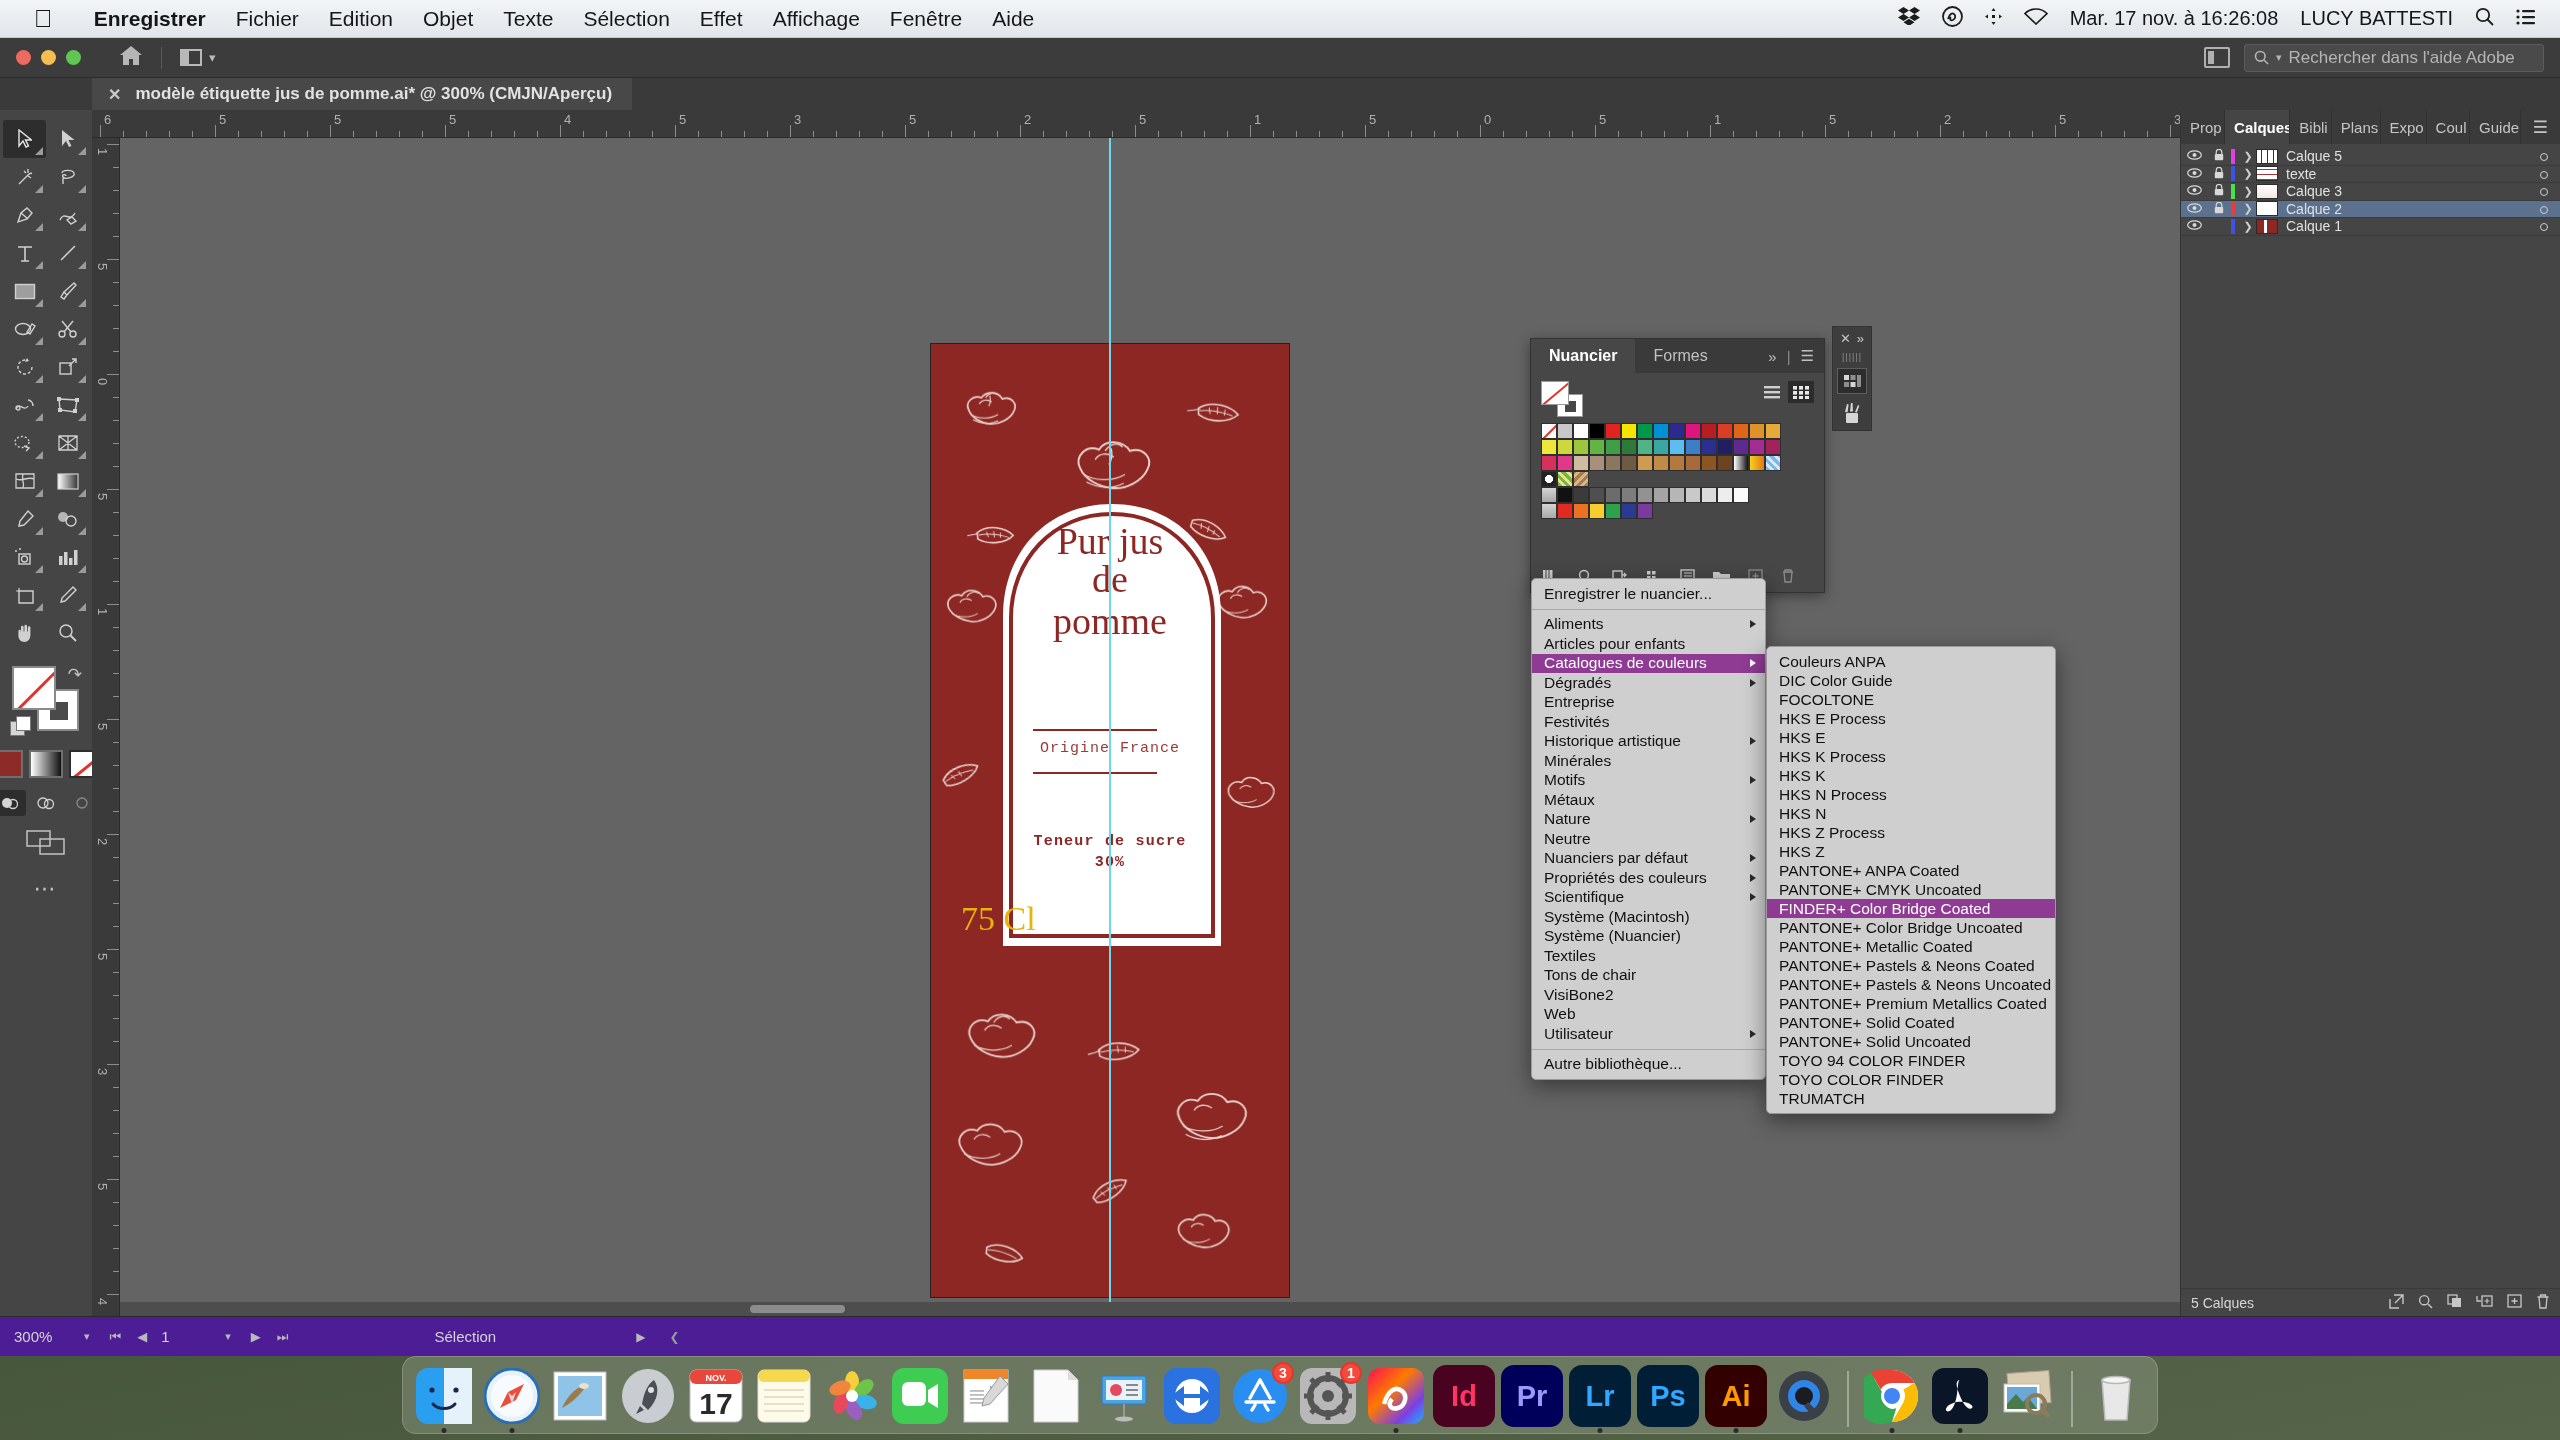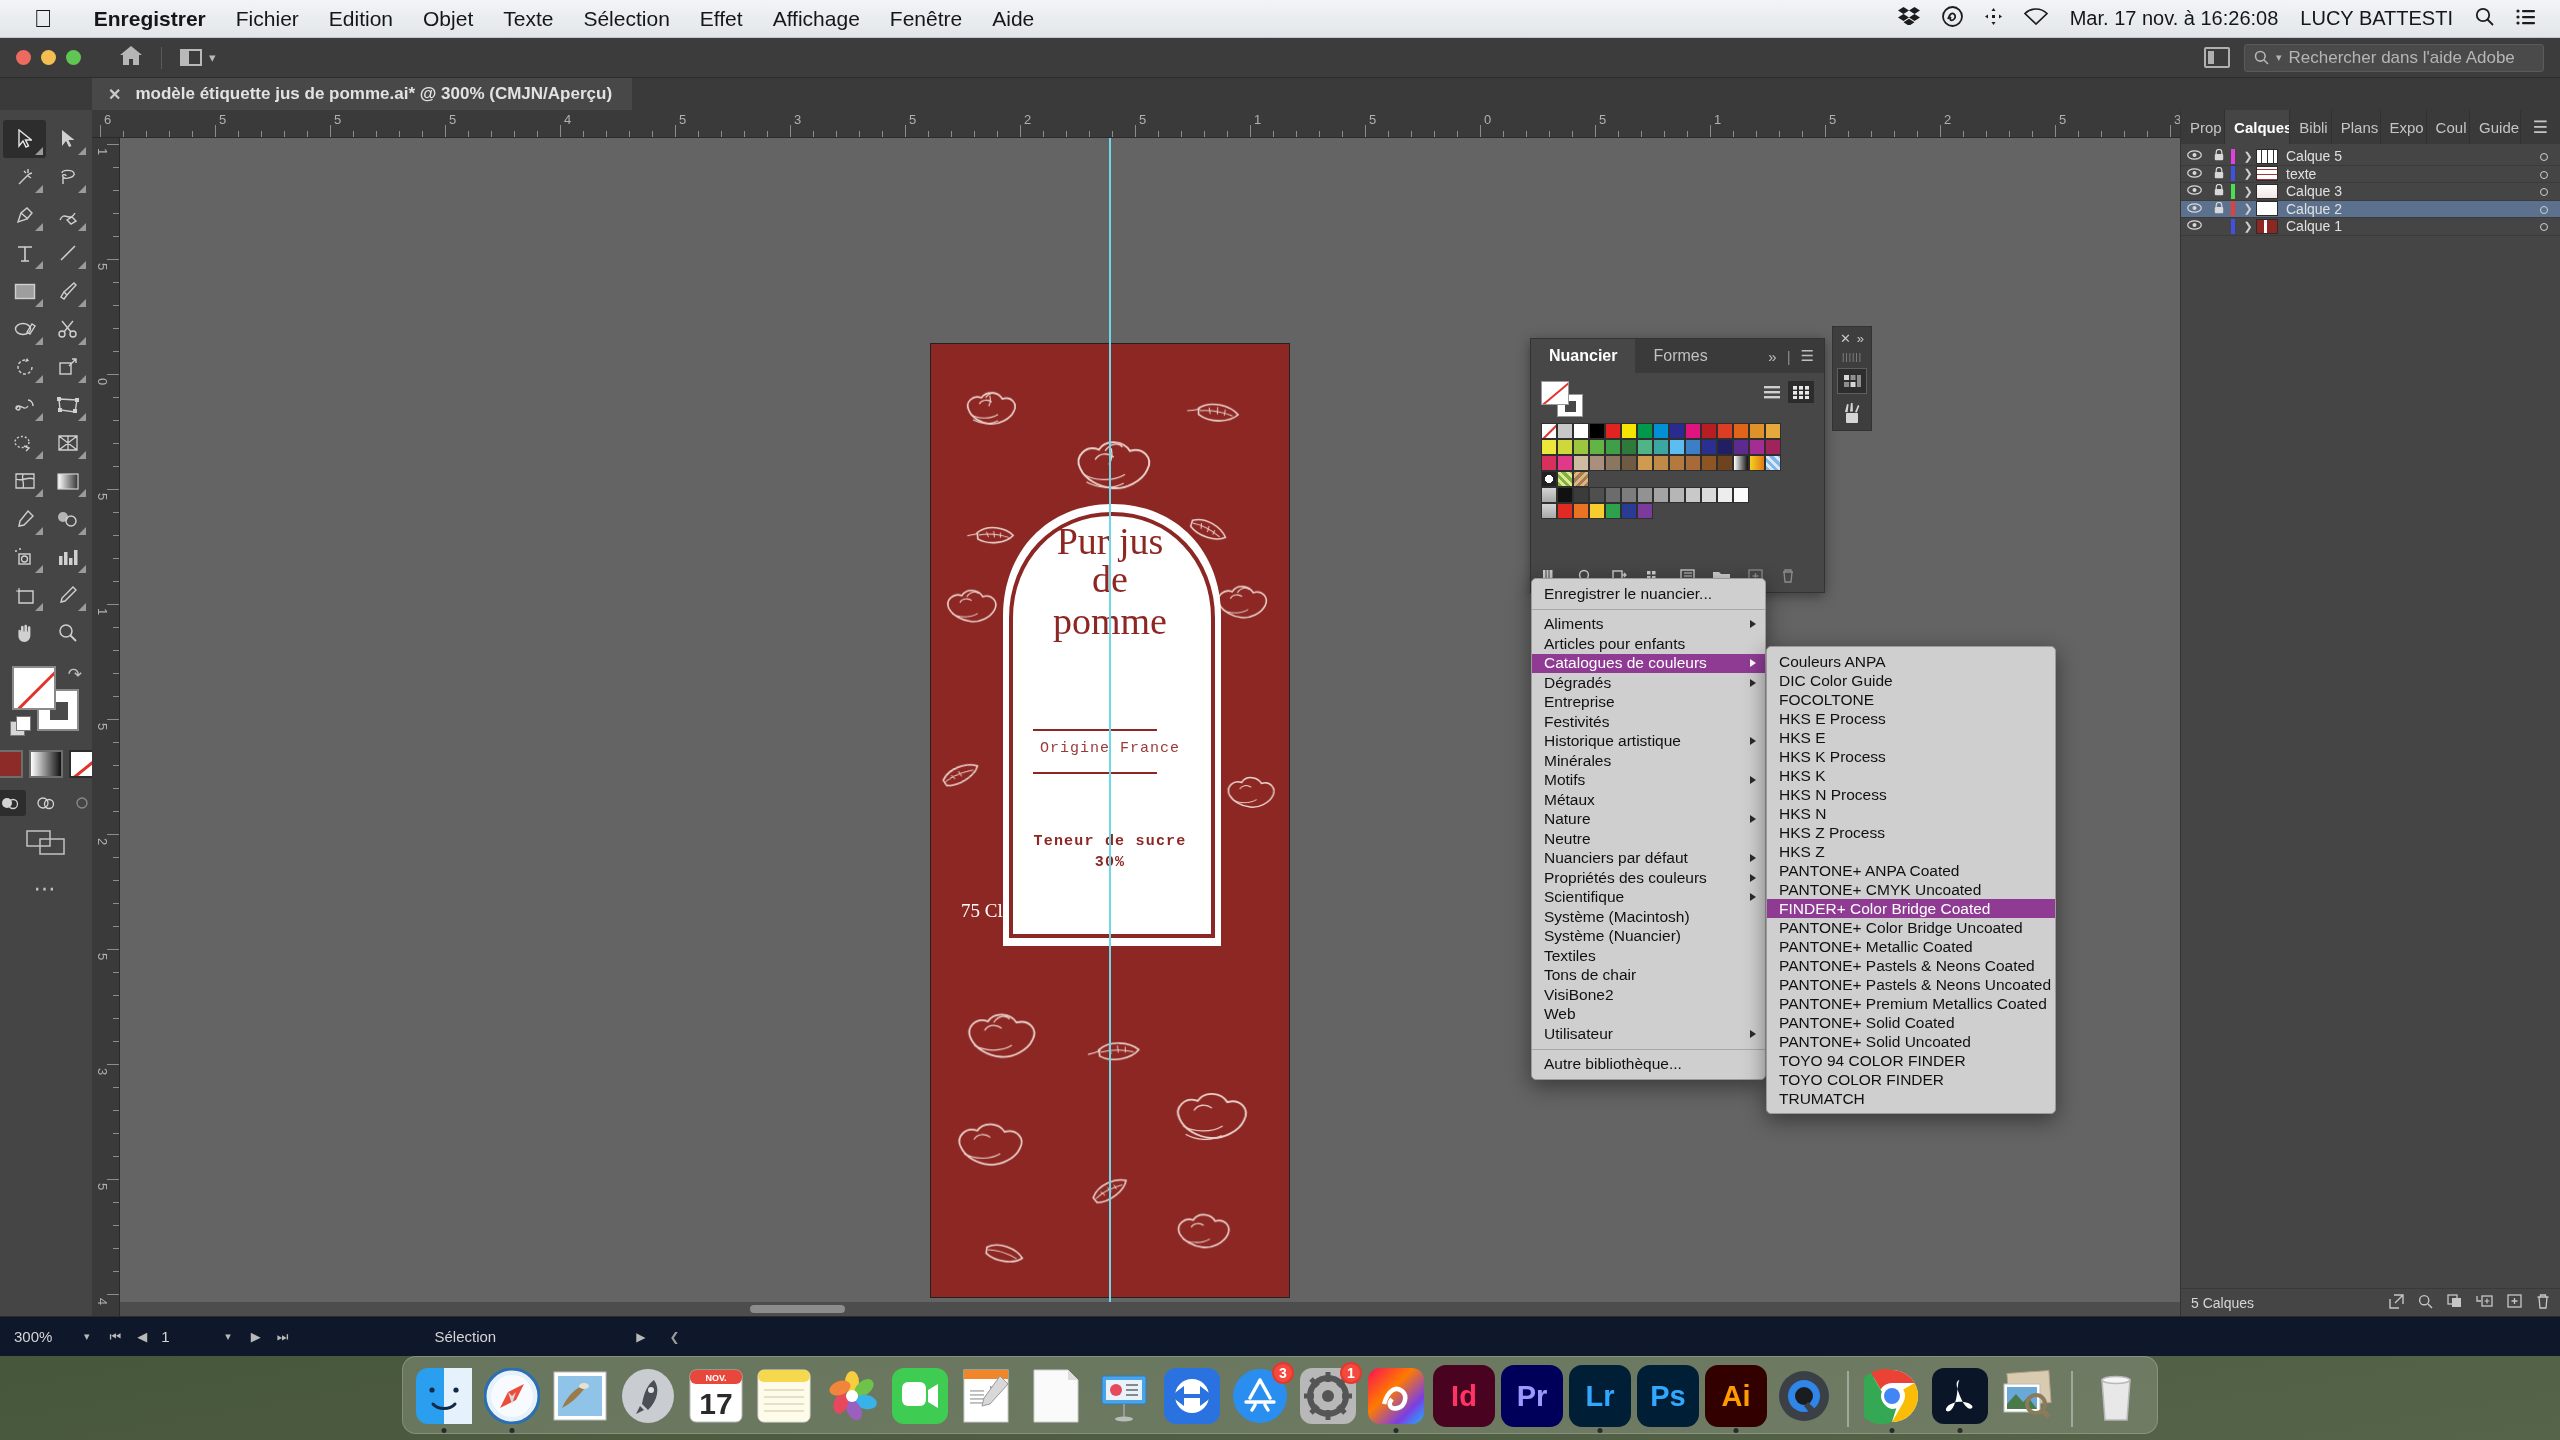--- a/index.html
+++ b/index.html
@@ -155,21 +155,21 @@
     position:absolute; left:0; right:0; text-align:center;
     font-family:"Liberation Mono", monospace; color:#9b3b38; font-size:15px; letter-spacing:1px;
   }
   .lbl-sugar {
     position:absolute; left:0; right:0; text-align:center;
     font-family:"Liberation Mono", monospace; color:#8d2724; font-size:15px;
     font-weight:bold; letter-spacing:1.2px; line-height:21px;
   }
   .lbl-vol {
     position:absolute; left:30px; font-family:"Liberation Serif", serif;
-    color:#ffffff; font-size:19px;
+    color:#eab308; font-size:34px;
   }
   .guideline { position:absolute; top:0; bottom:0; width:2px; background:#6fd8e8; }
 
   
   .nuancier {
     position:absolute; left:1530px; top:300px; width:295px; height:255px;
     background:#474747; border:1px solid #333; box-shadow:0 3px 12px rgba(0,0,0,.4);
     z-index:30;
   }
   .np-tabs { display:flex; height:34px; background:#3a3a3a; }
@@ -252,21 +252,21 @@
   .rd-foot {
     position:absolute; left:0; right:0; bottom:40px; height:28px;
     display:flex; align-items:center; font-size:14px; color:#d6d6d6; padding:0 10px;
     border-top:1px solid #3a3a3a;
   }
   .rd-foot .fic { margin-left:14px; color:#c6c6c6; font-size:14px; }
   .rd-foot .ficwrap { margin-left:auto; display:flex; align-items:center; }
 
   
   .statusbar {
-    position:absolute; left:0; right:0; bottom:0; height:40px; background:#0f172a;
+    position:absolute; left:0; right:0; bottom:0; height:40px; background:#4c1d95;
     display:flex; align-items:center; font-size:15px; color:#d5d5d5; border-top:1px solid #2b2b2b;
   }
   .sb-zoom { width:70px; padding-left:14px; }
   .sb-chev { padding:0 14px; color:#b9b9b9; font-size:11px; }
   .sb-nav { display:flex; align-items:center; gap:16px; color:#b9b9b9; font-size:13px; padding:0 6px; }
   .sb-page { width:58px; padding-left:8px; }
   .sb-sel { margin-left:140px; }
   .sb-arrow { margin-left:140px; color:#b9b9b9; font-size:12px; }
 
   

